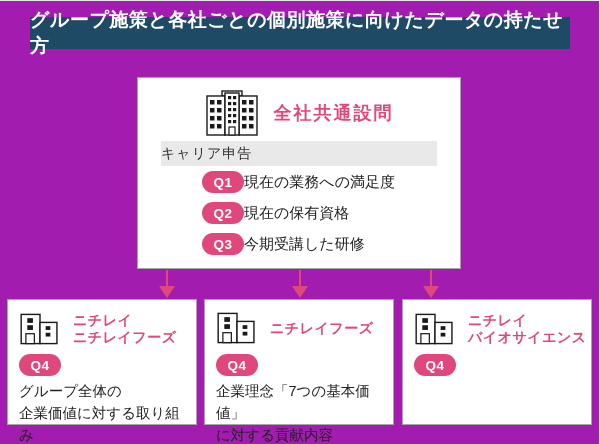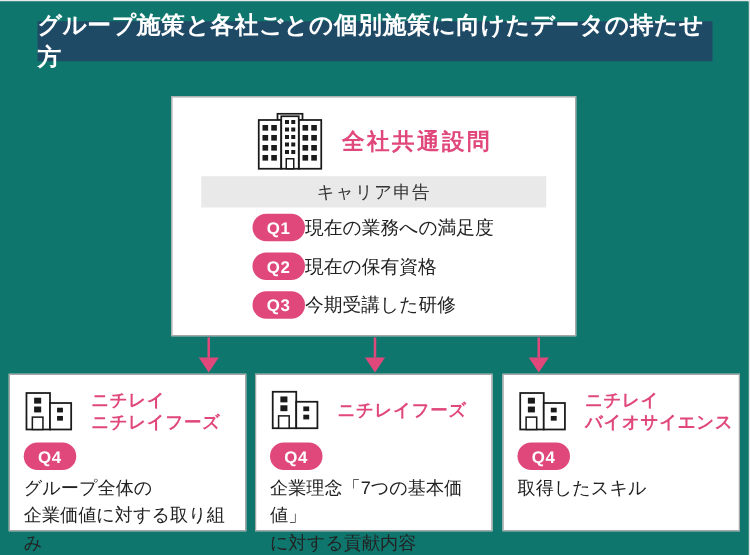--- a/index.html
+++ b/index.html
@@ -1,18 +1,18 @@
 <!DOCTYPE html>
 <html style="--navy: #1e4a66; --pink: #e0487c; --banner_gray: #e9e9e9; --border: #a6a6a6;"><head>
 <meta charset="utf-8">
 <style>
   * { margin:0; padding:0; box-sizing:border-box; }
   body { background:#fff; font-family:"Liberation Sans","DejaVu Sans",sans-serif; }
   .page {
-    position:relative; width:600px; height:444px; background:#0f766e;
+    position:relative; width:600px; height:444px; background:#a21caf;
     border-top:1px solid #e7e7e7; border-right:1px solid #e2e2e2;
     overflow:hidden;
   }
   .title-bar {
     position:absolute; left:30px; top:16px; width:540px; height:32px;
     background:var(--navy,#1e4a66); color:#fff;
     display:flex; align-items:center; justify-content:center;
     font-size:19px; font-weight:bold; letter-spacing:0.5px;
   }
   .center-box {
@@ -22,21 +22,21 @@
   .center-header {
     position:absolute; top:10px; left:0; right:0; height:50px;
     display:flex; align-items:center; justify-content:center; gap:15px;
   }
   .center-title {
     font-size:18px; font-weight:bold; color:var(--pink,#e0487c); letter-spacing:2px;
   }
   .banner {
     position:absolute; top:63px; left:23px; right:23px; height:25px;
     background:var(--banner_gray,#e9e9e9); color:#333;
-    display:flex; align-items:center; justify-content:center;
+    display:flex; align-items:center; 
     font-size:14px; letter-spacing:1px;
   }
   .q-row {
     position:absolute; left:64px; height:22px;
     display:flex; align-items:center; 
   }
   .q-row.r0 { top:93px; } .q-row.r1 { top:124px; } .q-row.r2 { top:155px; }
   .pill {
     width:42px; height:22px; border-radius:11px; flex-shrink:0;
     background:var(--pink,#e0487c); color:#fff;
@@ -226,17 +226,16 @@
         </g>
         <rect x="7" y="22" width="9" height="10.5" fill="#fff" stroke="#1a1a1a" stroke-width="1.3"></rect>
       </svg>
       <div class="company-name">
         <span>ニチレイ</span>
         <span>バイオサイエンス</span>
       </div>
     </div>
     <span class="pill q4-pill">Q4</span>
     <div class="company-desc">
-      <span>取得したスキル</span>
     </div>
   </div>
 
 </div>
 
 </body></html>

